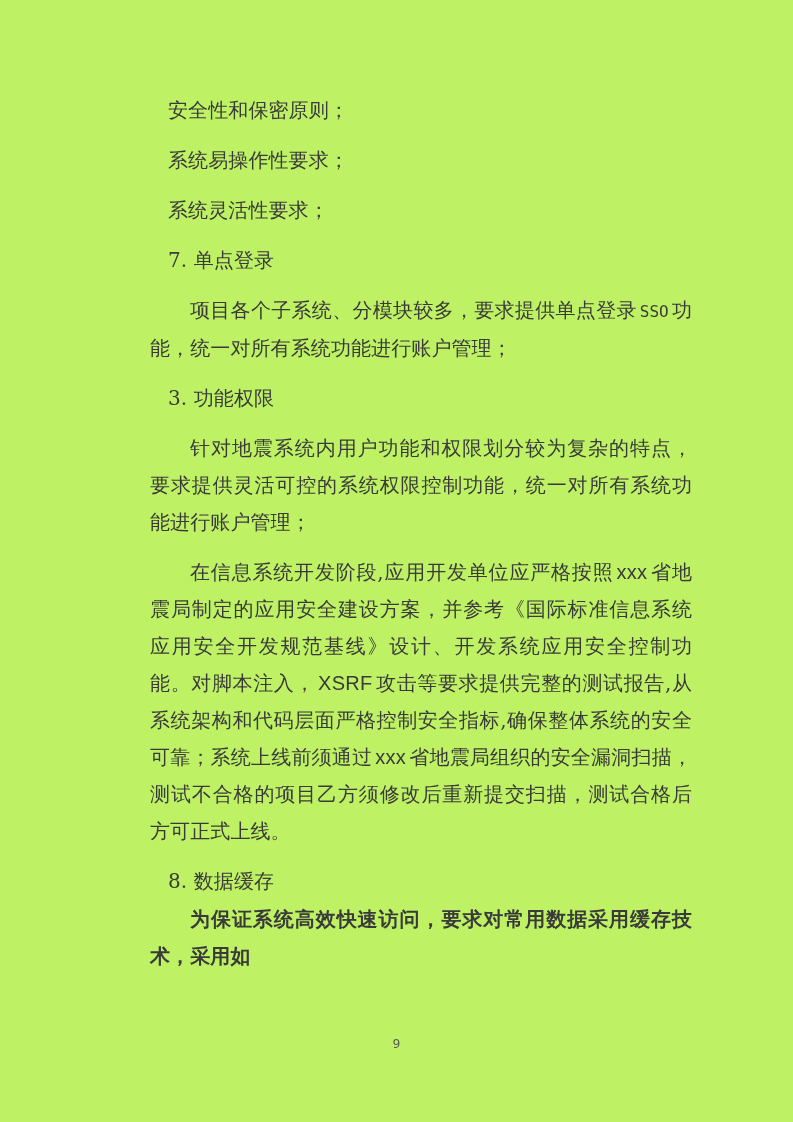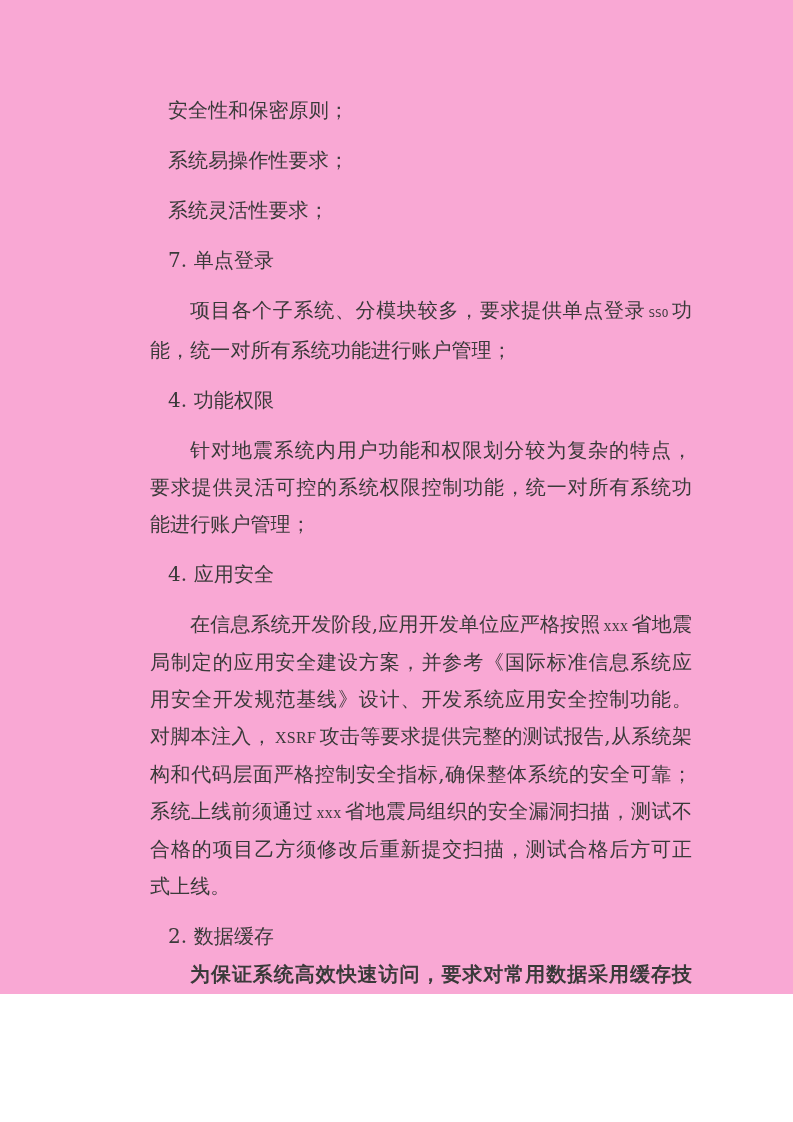--- a/index.html
+++ b/index.html
@@ -4,23 +4,23 @@
 <title>Document Page</title>
 <style>
   html, body {
     margin: 0;
     padding: 0;
     background: #ffffff;
   }
   .page {
     position: relative;
     width: 793px;
-    height: 994px;
+    height: 1122px;
     margin: 0 auto;
-    background: #f9a8d4;
+    background: #bef264;
     overflow: hidden;
     font-family: "DejaVu Serif", "Liberation Serif", serif;
     color: #3a3a3a;
     -webkit-font-smoothing: antialiased;
   }
 
   
   .content {
     position: absolute;
     left: 150px;
@@ -67,28 +67,28 @@
   .heading.tight {
     margin-bottom: 1px;
   }
   .para.tight-top {
     margin-top: 0;
     font-weight: bold;
   }
 
   
   .latin {
-    font-family: Liberation Serif, serif;
-    font-size: 16px;
+    font-family: Liberation Sans, sans-serif;
+    font-size: 20px;
     letter-spacing: 0.3px;
     padding: 0 3px;
   }
   .latin.mono {
     font-family: "DejaVu Sans Mono", "Liberation Mono", monospace;
-    font-size: 11px;
+    font-size: 16px;
     letter-spacing: 0;
   }
 
   
   .page-number {
     position: absolute;
     left: 0;
     right: 0;
     top: 1036px;
     text-align: center;
@@ -105,26 +105,25 @@
 
   <div class="content">
 
     <div class="line reqline first">安全性和保密原则；</div>
     <div class="line reqline">系统易操作性要求；</div>
     <div class="line reqline">系统灵活性要求；</div>
 
     <div class="line heading">7. 单点登录</div>
     <div class="para">项目各个子系统、分模块较多，要求提供单点登录<span class="latin mono">SSO</span>功能，统一对所有系统功能进行账户管理；</div>
 
-    <div class="line heading">4. 功能权限</div>
+    <div class="line heading">3. 功能权限</div>
     <div class="para">针对地震系统内用户功能和权限划分较为复杂的特点，要求提供灵活可控的系统权限控制功能，统一对所有系统功能进行账户管理；</div>
 
-    <div class="line heading">4. 应用安全</div>
     <div class="para">在信息系统开发阶段,应用开发单位应严格按照<span class="latin">xxx</span>省地震局制定的应用安全建设方案，并参考《国际标准信息系统应用安全开发规范基线》设计、开发系统应用安全控制功能。对脚本注入，<span class="latin">XSRF</span>攻击等要求提供完整的测试报告,从系统架构和代码层面严格控制安全指标,确保整体系统的安全可靠；系统上线前须通过<span class="latin">xxx</span>省地震局组织的安全漏洞扫描，测试不合格的项目乙方须修改后重新提交扫描，测试合格后方可正式上线。</div>
 
-    <div class="line heading tight">2. 数据缓存</div>
+    <div class="line heading tight">8. 数据缓存</div>
     <div class="para tight-top">为保证系统高效快速访问，要求对常用数据采用缓存技术，采用如</div>
 
   </div>
 
   <div class="page-number">9</div>
 
 </div>
 
 </body></html>

